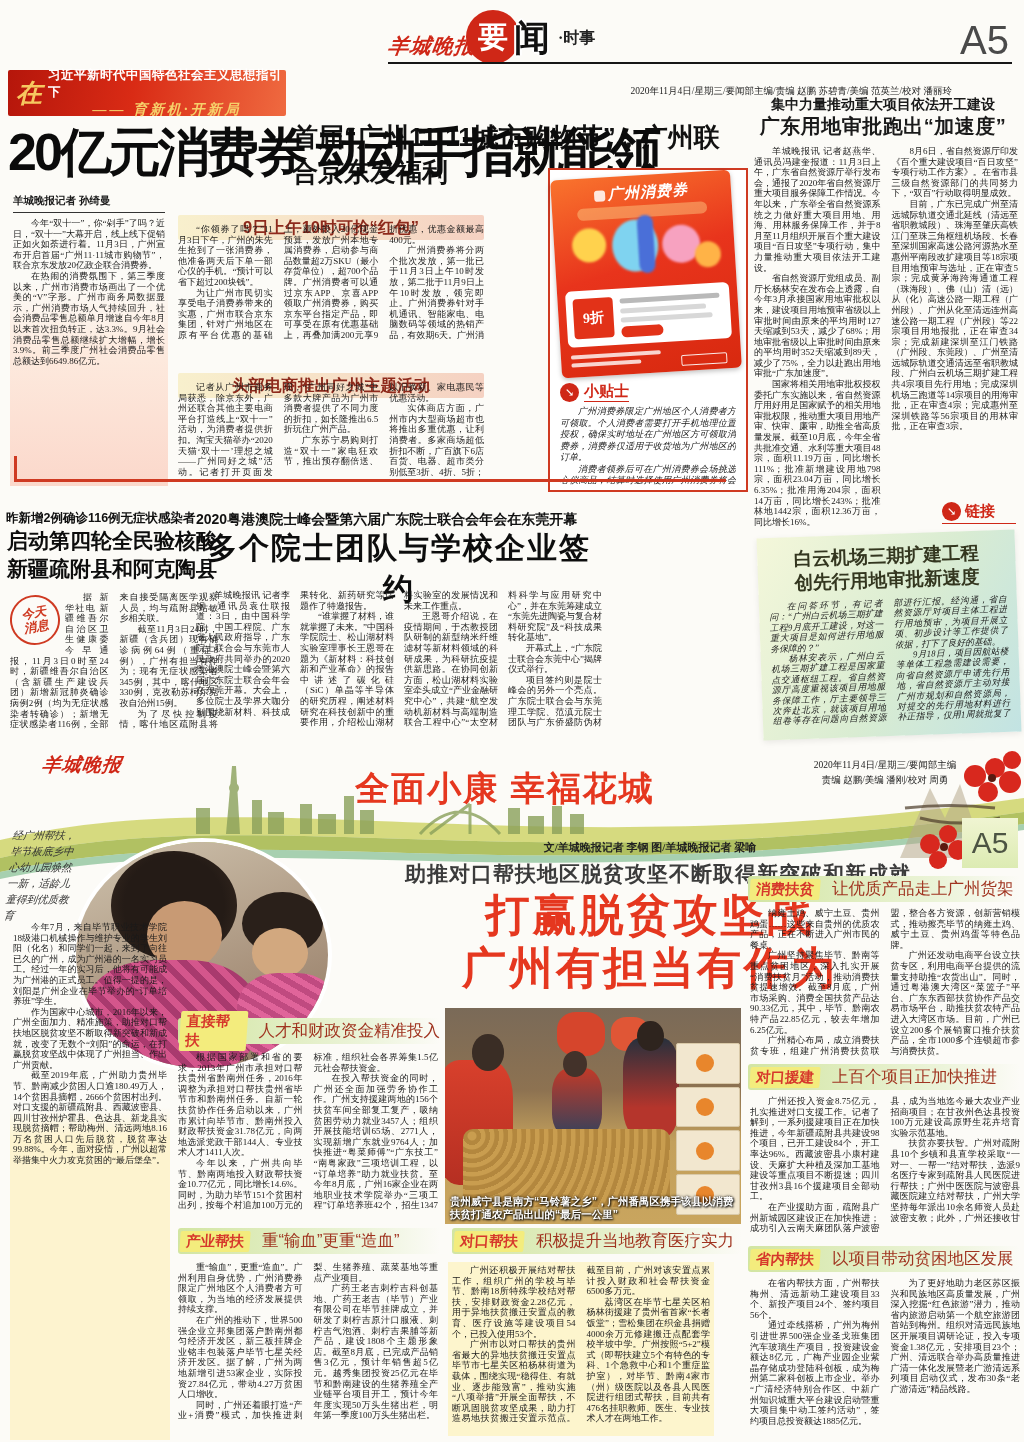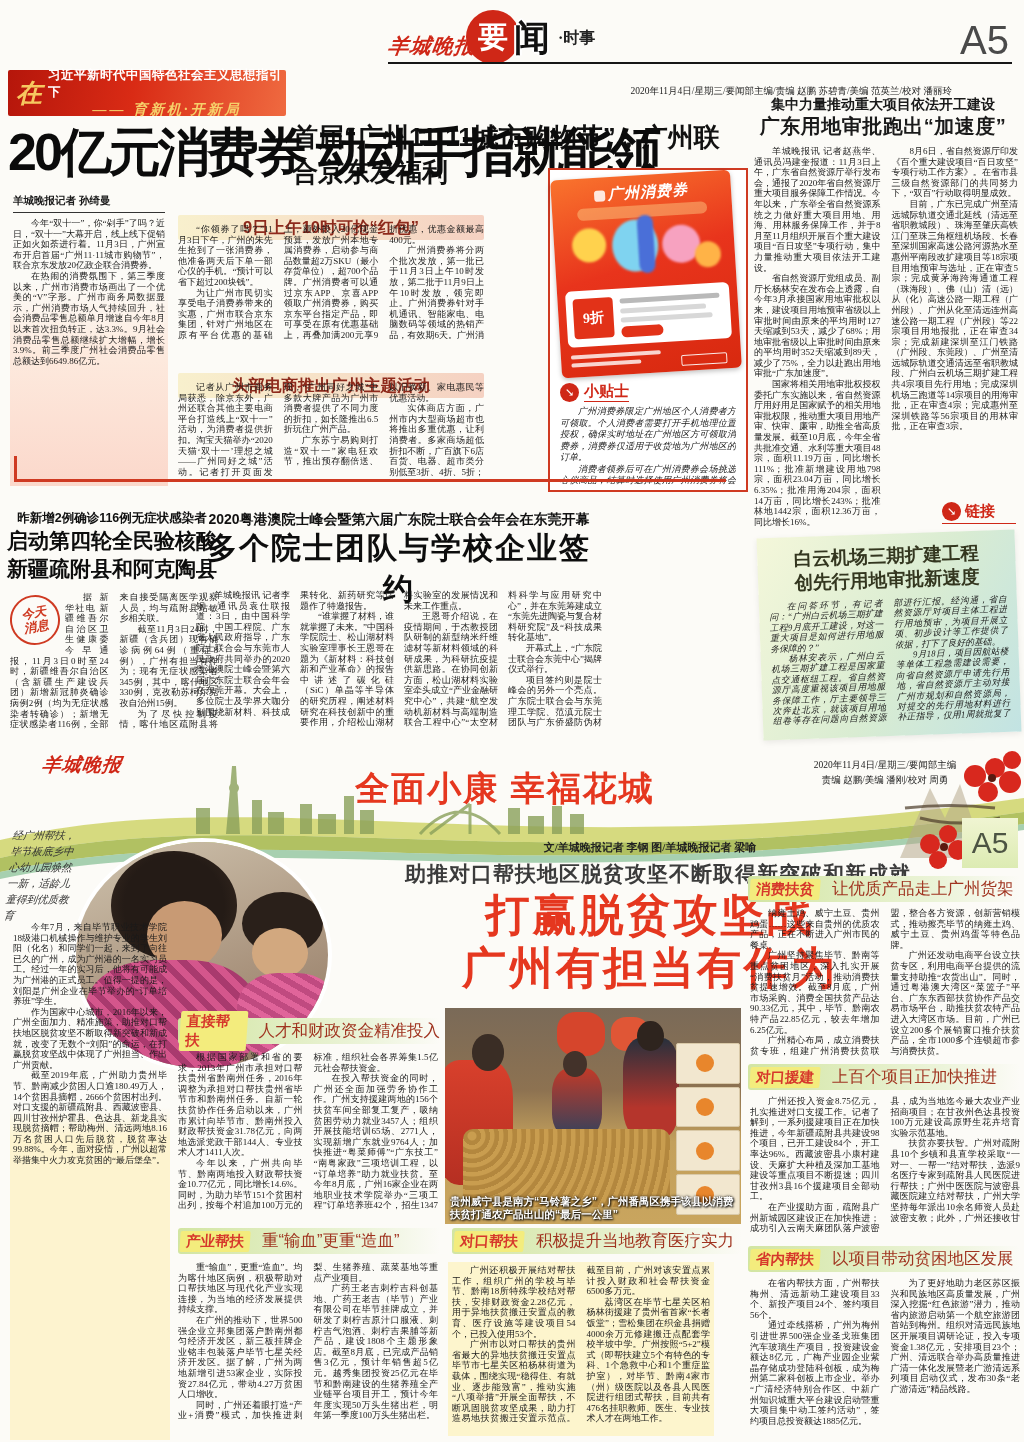--- a/index.html
+++ b/index.html
@@ -50,21 +50,21 @@
   .rbtn{position:absolute;width:42px;height:11px;border-radius:6px;background:#e23218;}
   .wline{position:absolute;height:4px;border-radius:2px;background:rgba(255,255,255,.8);}
   .tips-label-row{display:flex;align-items:center;gap:5px;}
   .red-dot-icon{width:19px;height:19px;border-radius:50%;background:#cf2717;color:#fff;display:flex;align-items:center;justify-content:center;font-size:11px;font-weight:900;}
   .tips-word{color:#cf2717;font-size:15px;font-weight:800;border-bottom:1.5px solid #cf2717;font-family:"Liberation Sans",sans-serif;}
   .tips-text{font-size:9px;line-height:11.5px;}
   
   .land-kicker{font-size:14px;font-weight:700;text-align:center;}
   .land-headline{font-size:20px;font-weight:800;text-align:center;letter-spacing:.5px;}
   
-  .mid-kicker{font-weight:700;text-align:center;color:#111;}
+  .mid-kicker{font-weight:700;color:#111;}
   .mid-headline{font-weight:900;text-align:center;color:#0d0d0d;font-family:"Liberation Sans",sans-serif;}
   .stamp{float:left;width:46px;height:46px;border:2.5px solid #cf3a22;border-radius:50%;margin:3px 5px 3px 0;color:#cf3a22;
          display:flex;flex-direction:column;align-items:center;justify-content:center;font-weight:800;font-size:12.5px;line-height:14px;
          transform:rotate(-10deg);font-style:italic;text-indent:0;}
   .stamp span{text-indent:0;}
   .link-box{background:linear-gradient(120deg,#f4f7da,#d9ecd2 55%,#c2e3e3);transform:rotate(-2deg);box-shadow:0 2px 6px rgba(0,0,0,.08);}
   .link-headline{text-align:center;font-size:18.5px;font-weight:800;color:#33361f;line-height:24px;font-family:"Liberation Sans",sans-serif;}
   .link-label-row{display:flex;align-items:center;gap:4px;border-bottom:1.5px solid #cf2717;padding-bottom:2px;}
   .link-word{color:#cf2717;font-size:15px;font-weight:800;font-family:"Liberation Sans",sans-serif;}
   
@@ -324,21 +324,21 @@
       <div class="cbox"></div>
     </div>
     <div class="photo-caption">贵州威宁县是南方“马铃薯之乡”，广州番禺区携手该县以消费扶贫打通农产品出山的“最后一公里”</div>
   </div>
 
   <div class="abs pill-ribbon" style="left:178px;top:1228px;width:262px;">
     <span class="pill-tag">产业帮扶</span>
     <span class="pill-title">重“输血”更重“造血”</span>
   </div>
   <div class="abs cols c2" style="left:178px;top:1262px;width:260px;height:172px;">
-      <p>重“输血”，更重“造血”。均为喀什地区病例，积极帮助对口帮扶地区与现代化产业实现连接，为当地的经济发展提供持续支撑。</p>
+      <p>重“输血”，更重“造血”。广州利用自身优势，广州消费券限定广州地区个人消费者方可领取，为当地的经济发展提供持续支撑。</p>
       <p>在广州的推动下，世界500强企业立邦集团落户黔南州都匀经济开发区，新三板挂牌企业铭丰包装落户毕节七星关经济开发区。据了解，广州为两地新增引进53家企业，实际投资27.84亿元，带动4.27万贫困人口增收。</p>
       <p>同时，广州还着眼打造“产业+消费”模式，加快推进刺梨、生猪养殖、蔬菜基地等重点产业项目。</p>
       <p>广药王老吉刺柠吉科创基地、广药王老吉（毕节）产业有限公司在毕节挂牌成立，并研发了刺柠吉原汁口服液、刺柠吉气泡酒、刺柠吉果脯等新产品，建设1808个主题形象店。截至8月底，已完成产品销售3亿元，预计年销售超5亿元。越秀集团投资25亿元在毕节和黔南建设的生猪养殖全产业链平台项目开工，预计今年年度实现50万头生猪出栏，明年第一季度100万头生猪出栏。</p>
     </div>
 
   <div class="abs pill-ribbon" style="left:452px;top:1228px;width:290px;">
     <span class="pill-tag">对口帮扶</span>
     <span class="pill-title">积极提升当地教育医疗实力</span>
   </div>
   <div class="abs cols c2 yellow-bg" style="left:448px;top:1262px;width:258px;height:168px;">

